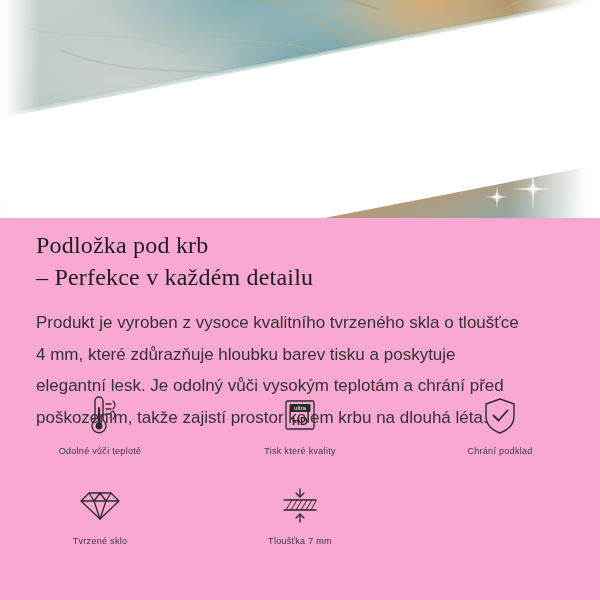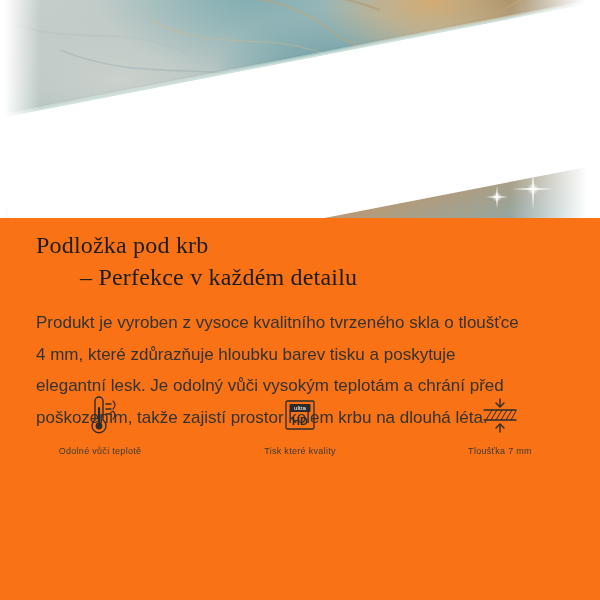--- a/index.html
+++ b/index.html
@@ -7,21 +7,21 @@
     width: 600px;
     height: 600px;
     background: #ffffff;
     font-family: "Liberation Sans", sans-serif;
     overflow: hidden;
   }
   .page {
     position: relative;
     width: 600px;
     height: 600px;
-    background: #f97316;
+    background: #f9a8d4;
   }
 
   
   .hero {
     position: relative;
     width: 600px;
     height: 218px;
     overflow: hidden;
     background: #ffffff;
   }
@@ -108,21 +108,21 @@
   }
   .headline {
     font-family: "Liberation Serif", serif;
     font-size: 24px;
     font-weight: 400;
     color: #1d1d1d;
     line-height: 1.32;
     padding: 12px 36px 0 36px;
     letter-spacing: .2px;
   }
-  .headline .line2 { display: block; margin-left: 44px; }
+  .headline .line2 { display: block; }
   .body-copy {
     padding: 14px 36px 0 36px;
     font-size: 17px;
     line-height: 1.85;
     color: #333333;
     max-width: 560px;
   }
 
   
   .features {
@@ -219,21 +219,43 @@
         <svg width="42" height="40" viewBox="0 0 42 40">
           <rect x="7" y="5" width="28" height="28" rx="1.5" fill="none" stroke="#2b2b2b" stroke-width="1.3"></rect>
           <rect x="10.5" y="8" width="21" height="8" rx="1" fill="#2b2b2b"></rect>
           <text x="21" y="14.4" font-family="Liberation Sans, sans-serif" font-size="6.2" fill="#ffffff" text-anchor="middle">ultra</text>
           <text x="21" y="28.5" font-family="Liberation Sans, sans-serif" font-size="11" font-weight="bold" fill="#2b2b2b" text-anchor="middle">HD</text>
         </svg>
       </div>
       <div class="flabel">Tisk které kvality</div>
     </div>
 
-
+    <div class="feature">
+      <div class="ficon">
+        <svg width="40" height="42" viewBox="0 0 40 42">
+          <path d="M20 4 L34 9 v12 c0 9 -6 14 -14 17 c-8 -3 -14 -8 -14 -17 V9 z" fill="none" stroke="#2b2b2b" stroke-width="1.4" stroke-linejoin="round"></path>
+          <path d="M13.5 20.5 l5 5 l9 -10" fill="none" stroke="#2b2b2b" stroke-width="1.8" stroke-linecap="round" stroke-linejoin="round"></path>
+        </svg>
+      </div>
+      <div class="flabel">Chrání podklad</div>
+    </div>
+
+    <div class="feature">
+      <div class="ficon">
+        <svg width="42" height="38" viewBox="0 0 42 38">
+          <g fill="none" stroke="#2b2b2b" stroke-width="1.3" stroke-linejoin="round">
+            <path d="M10 6 h22 l8 8 l-19 18 l-19 -18 z"></path>
+            <path d="M2 14 h38"></path>
+            <path d="M10 6 l5 8 l6 -8 l6 8 l5 -8"></path>
+            <path d="M15 14 l6 18 l6 -18"></path>
+          </g>
+        </svg>
+      </div>
+      <div class="flabel">Tvrzené sklo</div>
+    </div>
 
 
     <div class="feature">
       <div class="ficon">
         <svg width="44" height="40" viewBox="0 0 44 40">
           <g stroke="#2b2b2b" stroke-width="1.4" fill="none" stroke-linecap="round">
             <path d="M22 3 v7"></path>
             <path d="M18 7 l4 4 l4 -4"></path>
             <path d="M6 14 H38"></path>
             <path d="M6 24 H38"></path>

